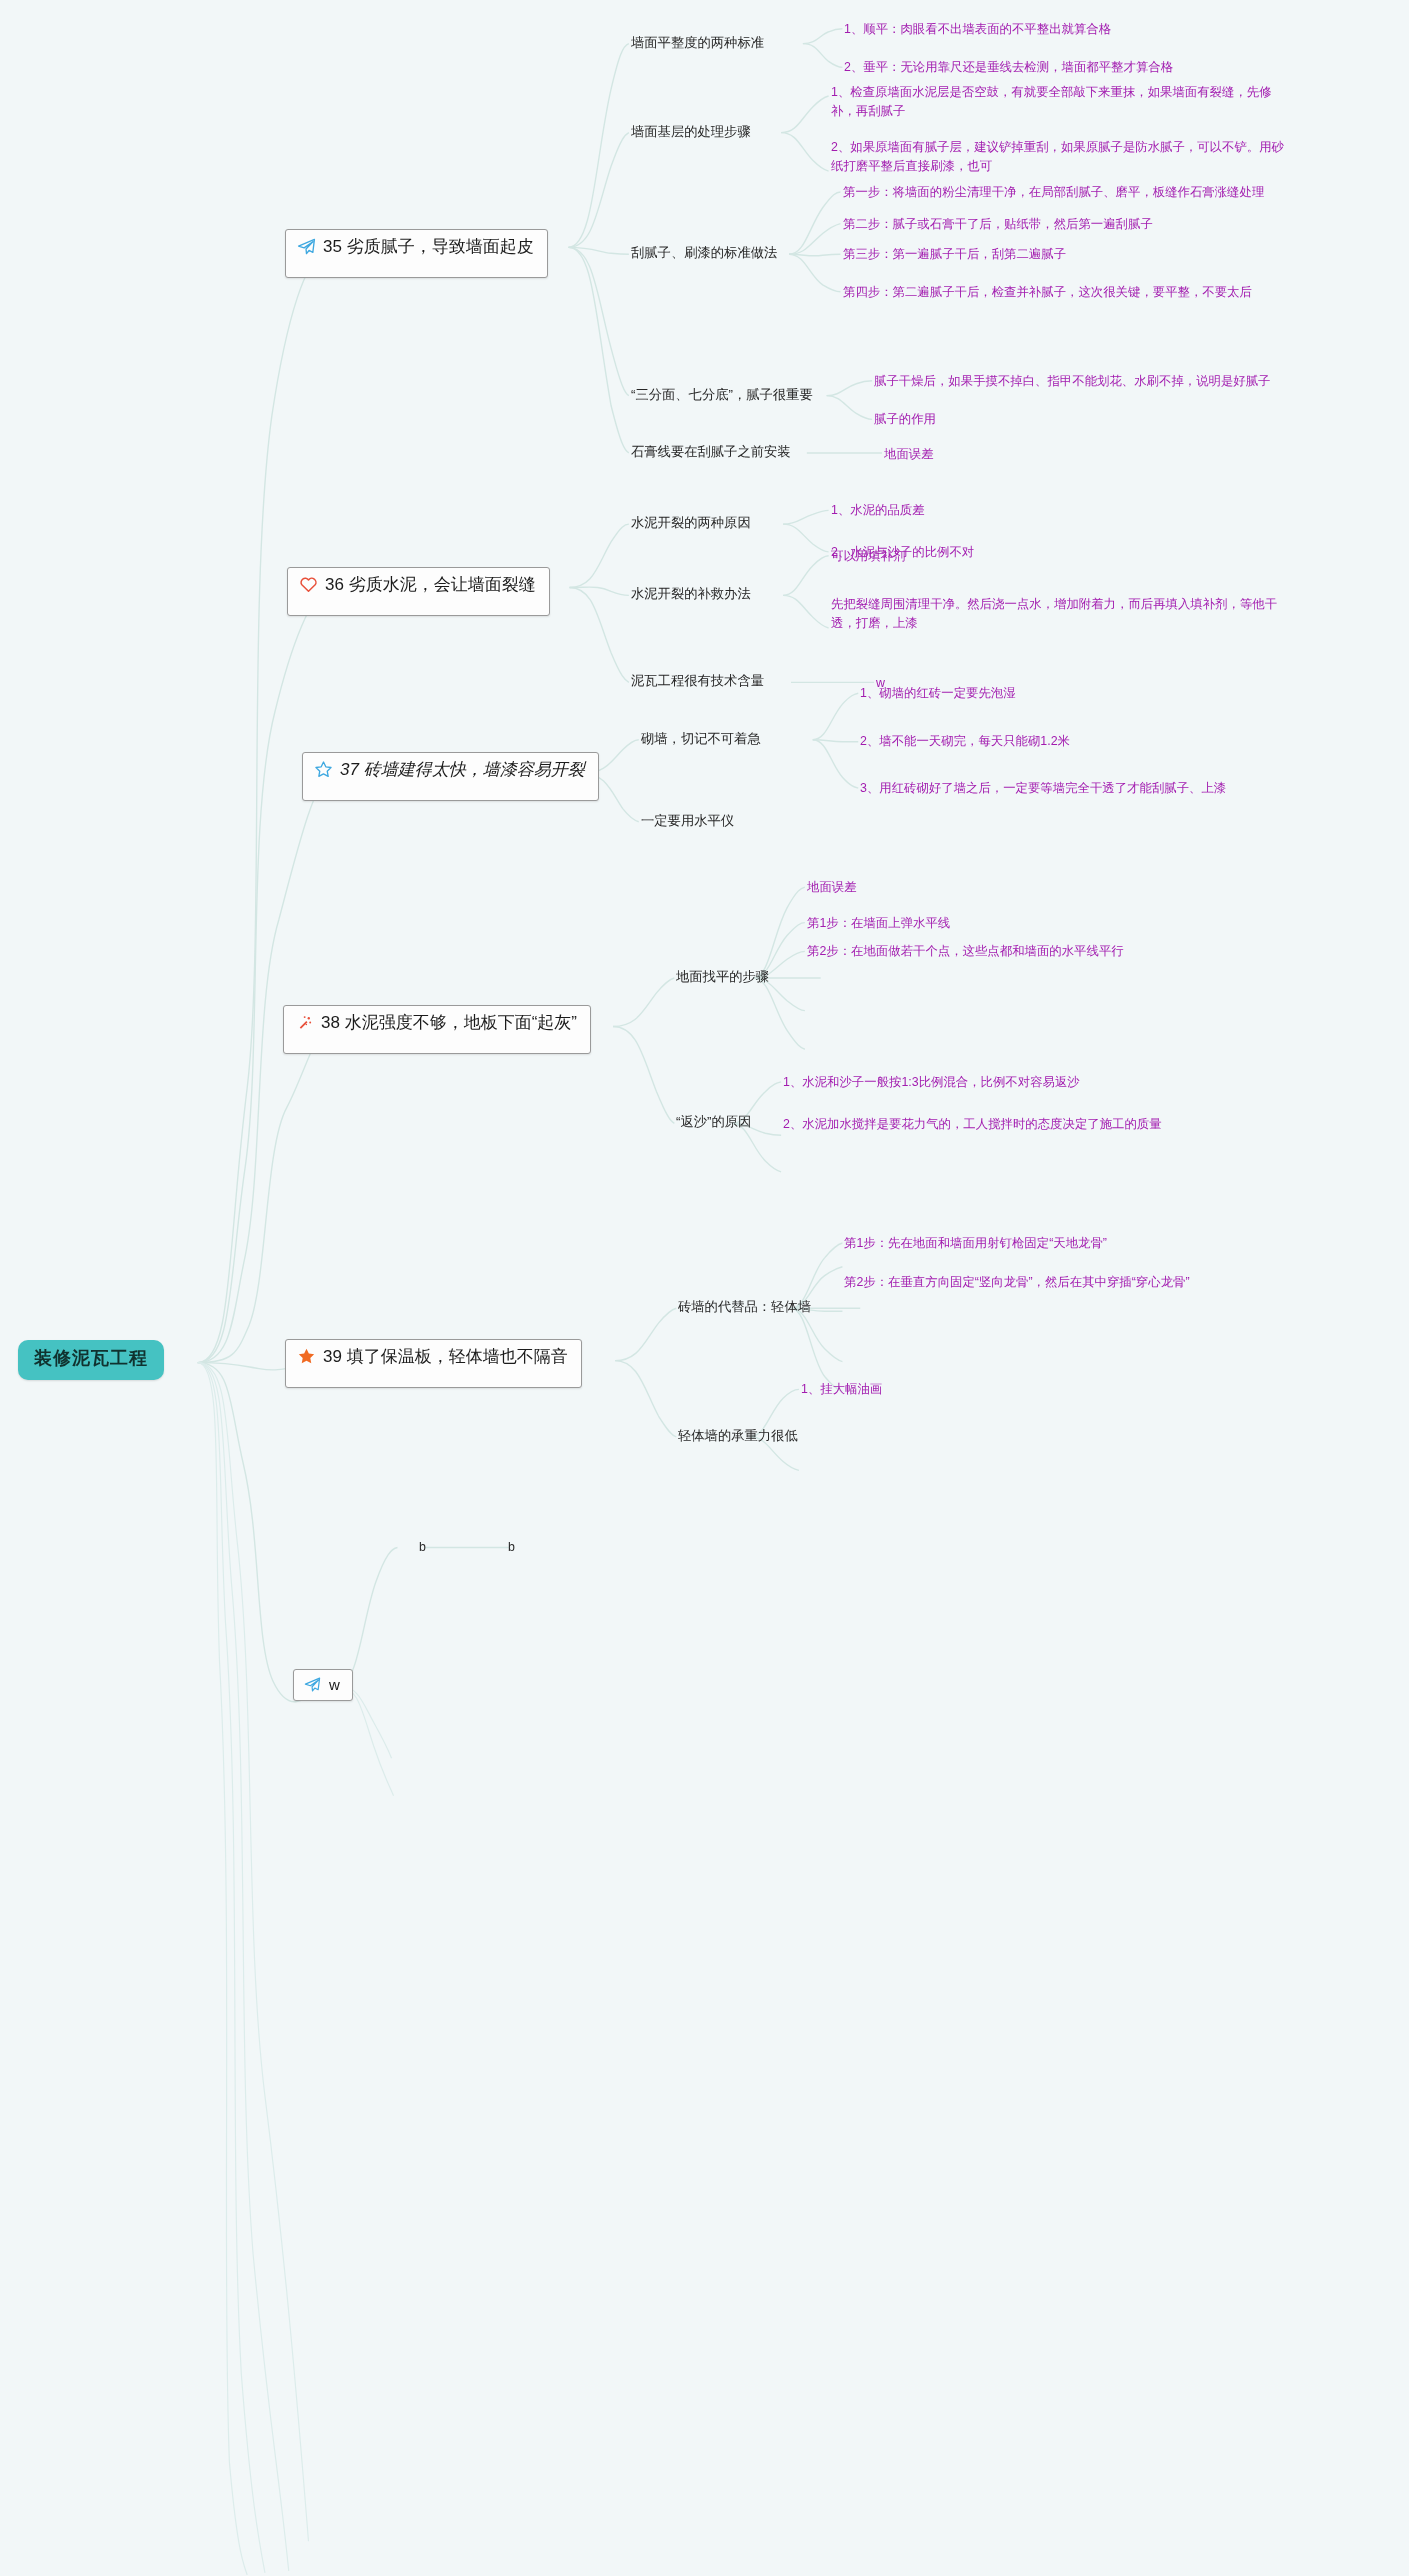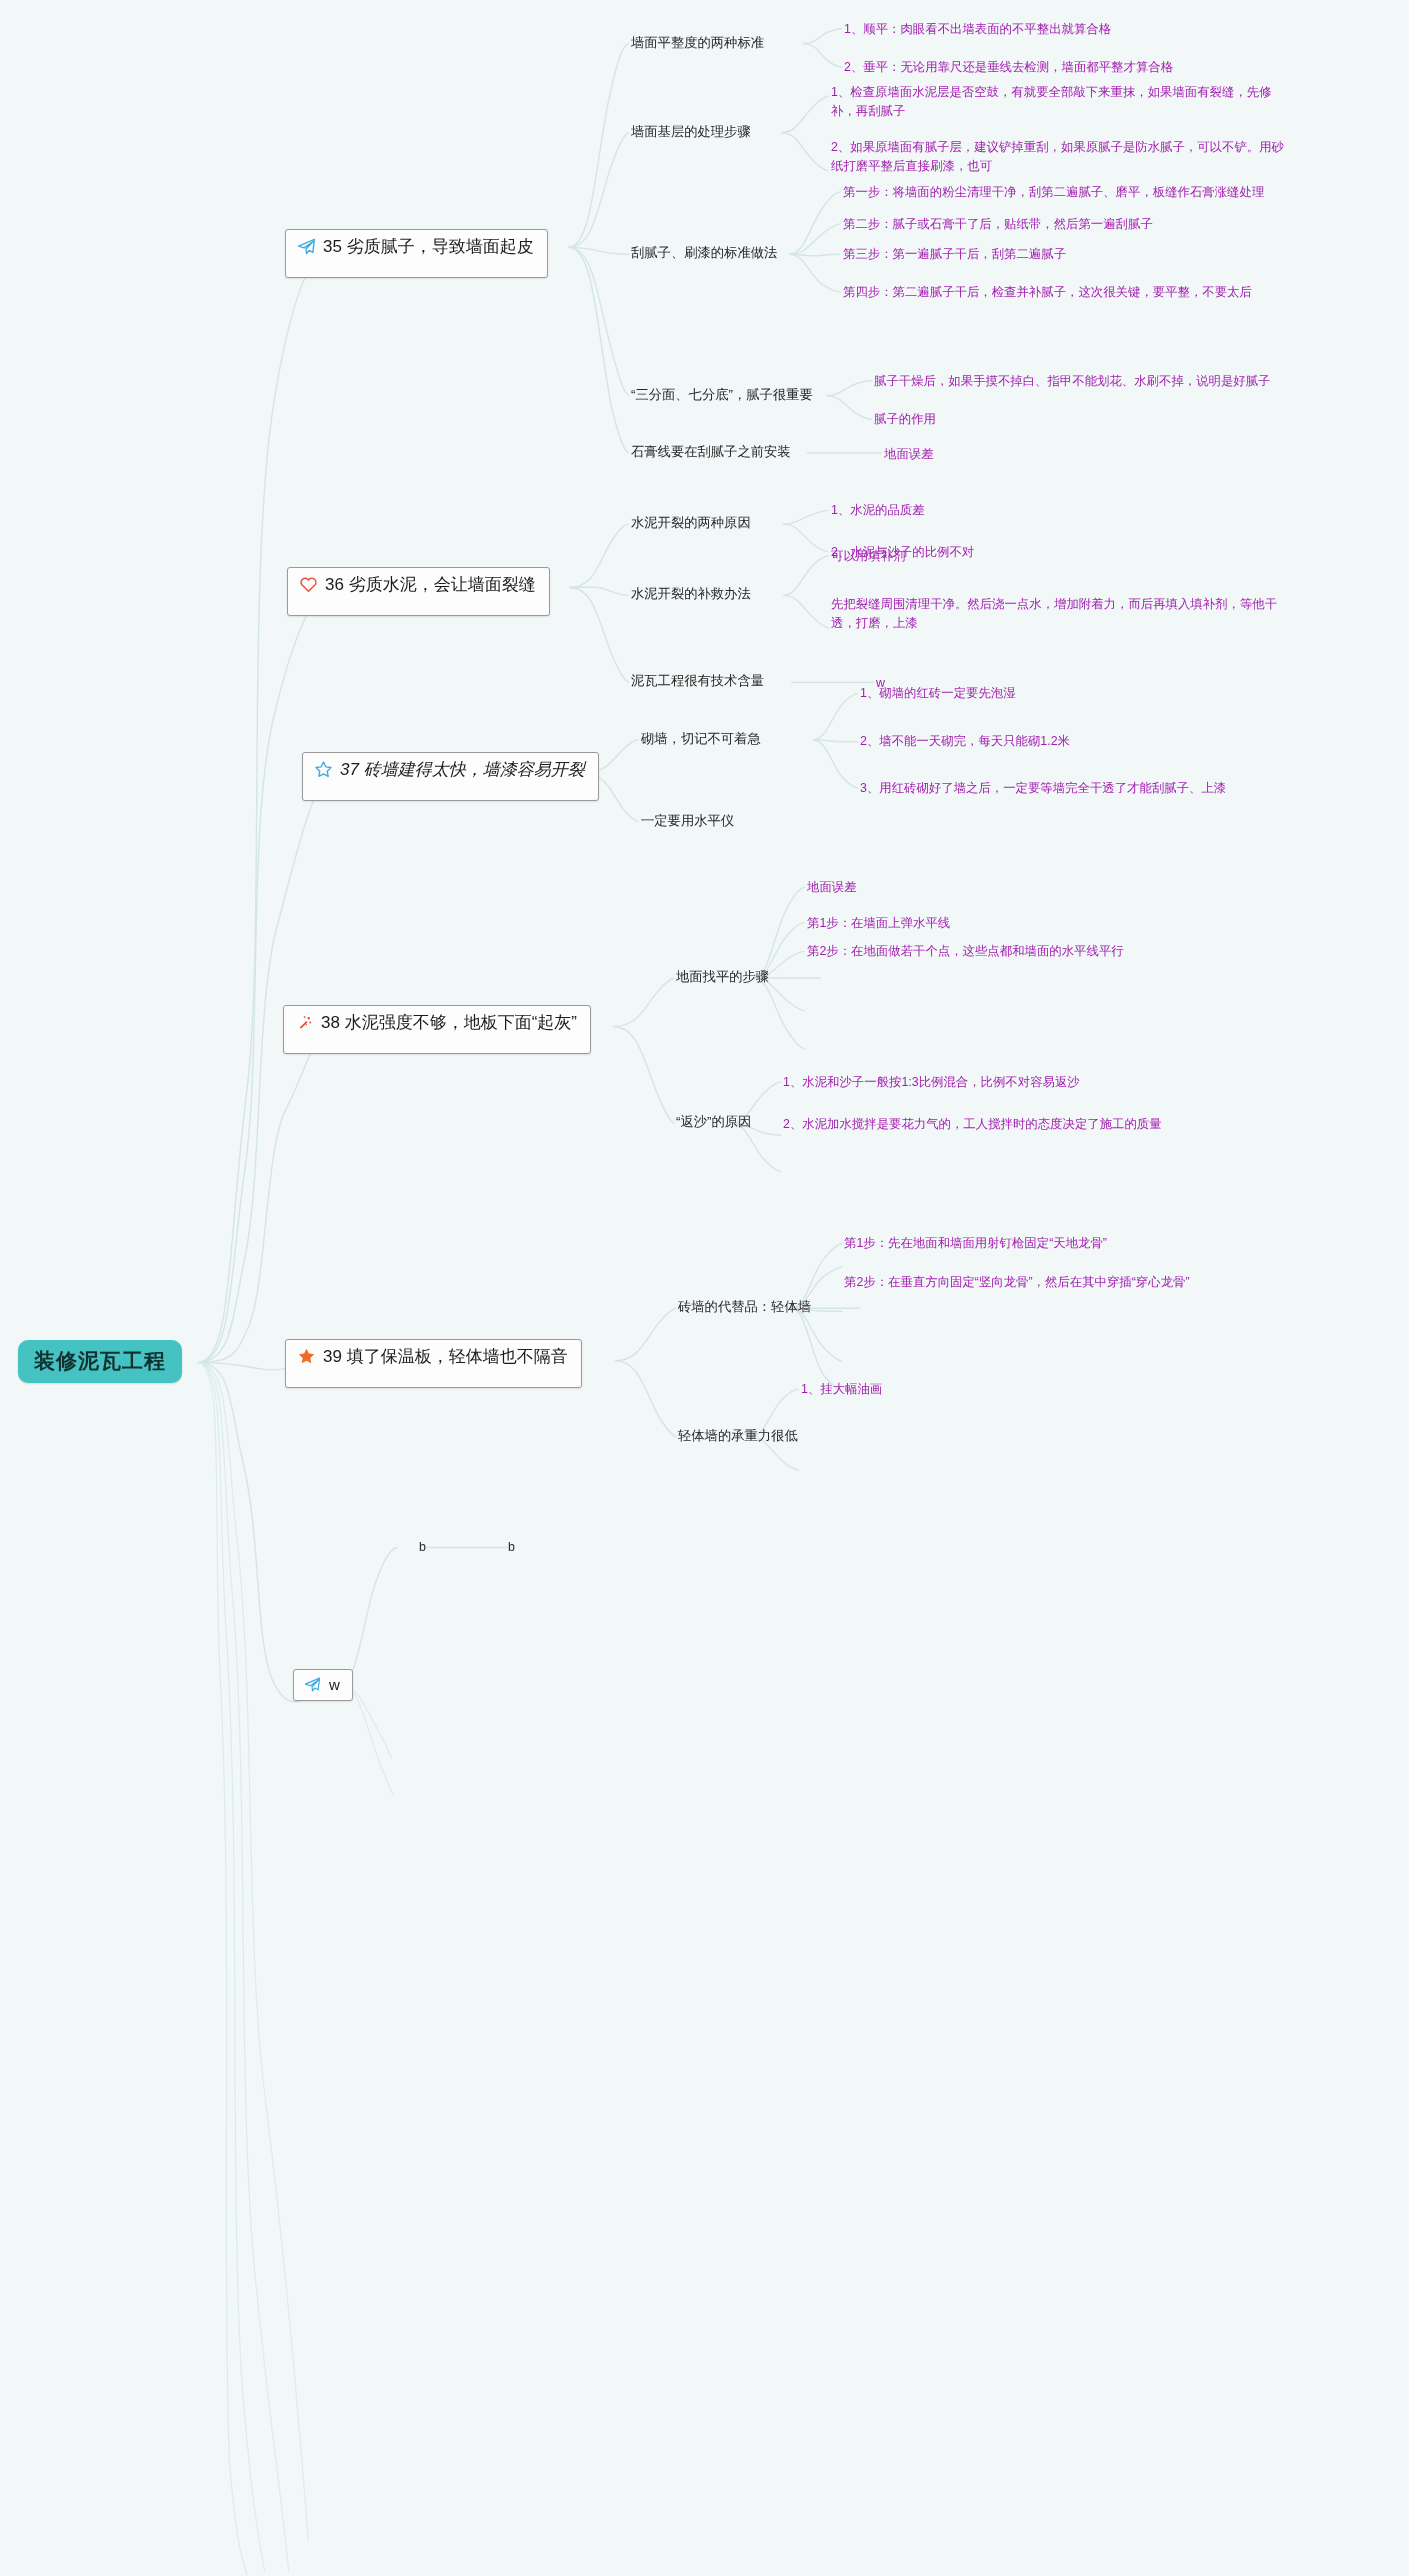--- a/index.html
+++ b/index.html
@@ -16,21 +16,21 @@
   #links{position:absolute;left:0;top:0;width:1409px;height:2576px;pointer-events:none;}
   #links path{fill:none;stroke:#d3e6e3;stroke-width:1.4;}
   #links path.thin{stroke:#dceceb;stroke-width:1.2;}
 
   
   .root{
     position:absolute;
     background:#45c2c2;
     color:#10322f;
     border-radius:10px;
-    font-size:21px;
+    font-size:18px;
     font-weight:bold;
     letter-spacing:1px;
     padding:9px 16px 11px 16px;
     white-space:nowrap;
     box-shadow:0 1px 2px rgba(0,0,0,.12);
     line-height:1.1;
   }
 
   
   .topic{
@@ -182,21 +182,21 @@
 
   <div class="n2" style="left:631px;top:34px;">墙面平整度的两种标准</div>
   <div class="n3 nowrap" style="left:844px;top:20px;">1、顺平：肉眼看不出墙表面的不平整出就算合格</div>
   <div class="n3 nowrap" style="left:844px;top:58px;">2、垂平：无论用靠尺还是垂线去检测，墙面都平整才算合格</div>
 
   <div class="n2" style="left:631px;top:123px;">墙面基层的处理步骤</div>
   <div class="n3 wrap" style="left:831px;top:83px;width:465px;">1、检查原墙面水泥层是否空鼓，有就要全部敲下来重抹，如果墙面有裂缝，先修补，再刮腻子</div>
   <div class="n3 wrap" style="left:831px;top:138px;width:465px;">2、如果原墙面有腻子层，建议铲掉重刮，如果原腻子是防水腻子，可以不铲。用砂纸打磨平整后直接刷漆，也可</div>
 
   <div class="n2" style="left:631px;top:244px;">刮腻子、刷漆的标准做法</div>
-  <div class="n3 nowrap" style="left:843px;top:183px;">第一步：将墙面的粉尘清理干净，刮第二遍腻子、磨平，板缝作石膏涨缝处理</div>
+  <div class="n3 nowrap" style="left:843px;top:183px;">第一步：将墙面的粉尘清理干净，在局部刮腻子、磨平，板缝作石膏涨缝处理</div>
   <div class="n3 nowrap" style="left:843px;top:215px;">第二步：腻子或石膏干了后，贴纸带，然后第一遍刮腻子</div>
   <div class="n3 nowrap" style="left:843px;top:245px;">第三步：第一遍腻子干后，刮第二遍腻子</div>
   <div class="n3 nowrap" style="left:843px;top:283px;">第四步：第二遍腻子干后，检查并补腻子，这次很关键，要平整，不要太后</div>
 
   <div class="n2" style="left:631px;top:386px;">“三分面、七分底”，腻子很重要</div>
   <div class="n3 nowrap" style="left:874px;top:372px;">腻子干燥后，如果手摸不掉白、指甲不能划花、水刷不掉，说明是好腻子</div>
   <div class="n3 nowrap" style="left:874px;top:410px;">腻子的作用</div>
 
   <div class="n2" style="left:631px;top:443px;">石膏线要在刮腻子之前安装</div>
   <div class="n3 nowrap" style="left:884px;top:445px;">地面误差</div>

